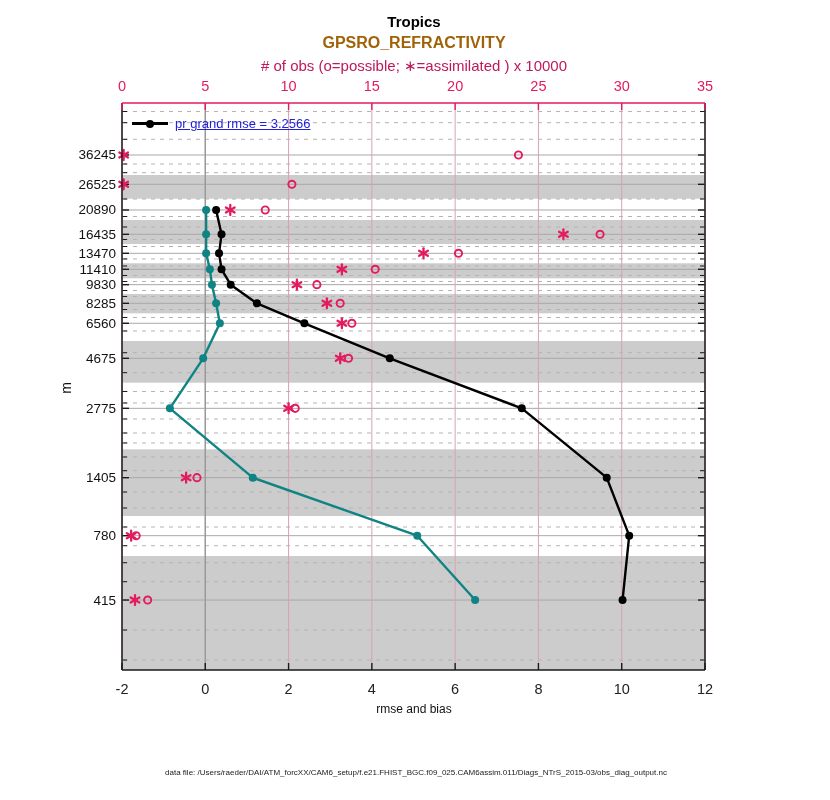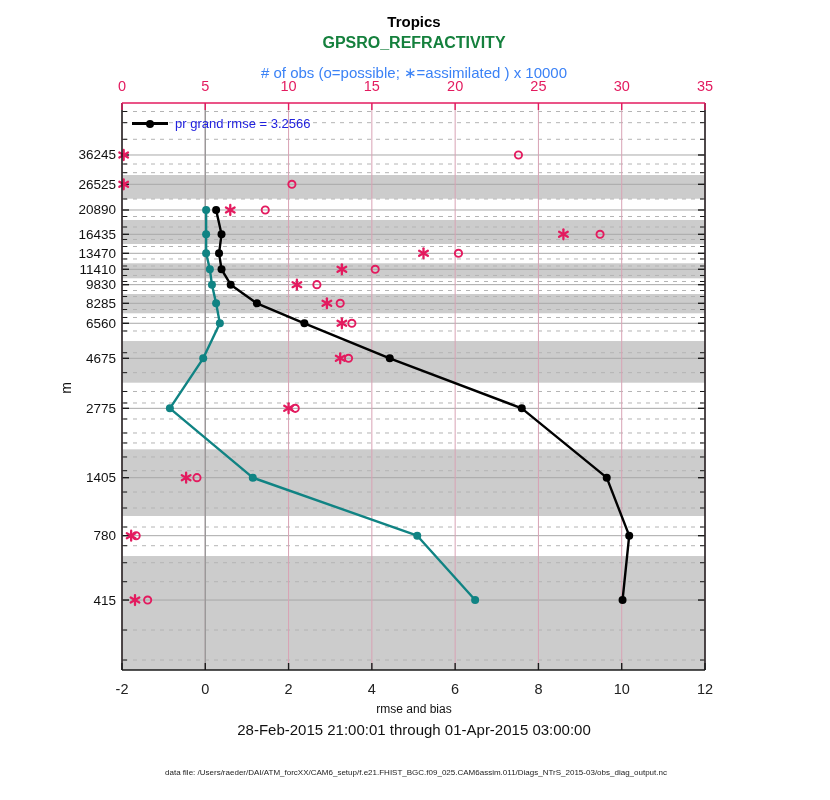--- a/index.html
+++ b/index.html
@@ -3,35 +3,35 @@
 <meta charset="utf-8">
 <style>
   html,body{margin:0;padding:0;background:#ffffff;}
   #stage{
     position:relative;width:830px;height:800px;background:#ffffff;
     font-family:"Liberation Sans","DejaVu Sans",sans-serif;overflow:hidden;
   }
   .abs{position:absolute;}
   .ctr{transform:translateX(-50%);white-space:nowrap;}
   #title{top:13px;left:414px;font-size:15px;font-weight:bold;color:#000;}
-  #subtitle{top:34px;left:414px;font-size:16px;font-weight:bold;color:#15803d;}
-  #obslabel{top:57px;left:414px;font-size:15px;font-weight:bold;color:#3b82f6;font-weight:normal;margin-top:7px;}
+  #subtitle{top:34px;left:414px;font-size:16px;font-weight:bold;color:#a16207;}
+  #obslabel{top:57px;left:414px;font-size:15px;font-weight:bold;color:#be185d;font-weight:normal;}
   #xlabel{top:702px;left:414px;font-size:12px;color:#111;}
   #daterange{top:721px;left:414px;font-size:15px;color:#111;}
   #footer{top:768px;left:416px;font-size:8px;color:#222;}
   #ylabel{top:380px;left:60px;font-size:14px;color:#111;transform:rotate(-90deg);}
   #legend{top:115px;left:132px;}
   .legrow{display:flex;align-items:center;height:17px;}
   .legsample{position:relative;width:36px;height:3px;margin-right:7px;}
   .legsample .dot{position:absolute;left:50%;top:50%;width:8px;height:8px;border-radius:50%;transform:translate(-50%,-50%);}
   .legsample.rmse{background:#000;}
   .legsample.rmse .dot{background:#000;}
   .legsample.bias{background:#108383;}
   .legsample.bias .dot{background:#108383;}
-  .legtext{font-size:13px;color:#2121dd;}
+  .legtext{font-size:13px;color:#2121dd;text-decoration:underline;}
   svg text{font-family:"Liberation Sans","DejaVu Sans",sans-serif;}
 </style>
 </head>
 <body>
 
 <div id="stage">
   <svg id="plot-svg" class="abs" style="left:0;top:0" width="830" height="800">
       <rect x="122" y="175.00900000000001" width="583" height="23.7006" fill="#cccccc"></rect>
       <rect x="122" y="219.9721" width="583" height="24.040799999999997" fill="#cccccc"></rect>
       <rect x="122" y="263.29089999999997" width="583" height="15.025499999999981" fill="#cccccc"></rect>
@@ -340,15 +340,14 @@
     <div class="legrow">
       <span class="legsample rmse">
           <span class="dot"></span>
         </span>
       <span class="legtext">pr grand rmse = 3.2566</span>
     </div>
   </div>
 
   <div id="ylabel" class="abs">m</div>
   <div id="xlabel" class="abs ctr">rmse and bias</div>
-  <div id="daterange" class="abs ctr">28-Feb-2015 21:00:01 through 01-Apr-2015 03:00:00</div>
   <div id="footer" class="abs ctr">data file: /Users/raeder/DAI/ATM_forcXX/CAM6_setup/f.e21.FHIST_BGC.f09_025.CAM6assim.011/Diags_NTrS_2015-03/obs_diag_output.nc</div>
 </div>
 
 </body></html>

